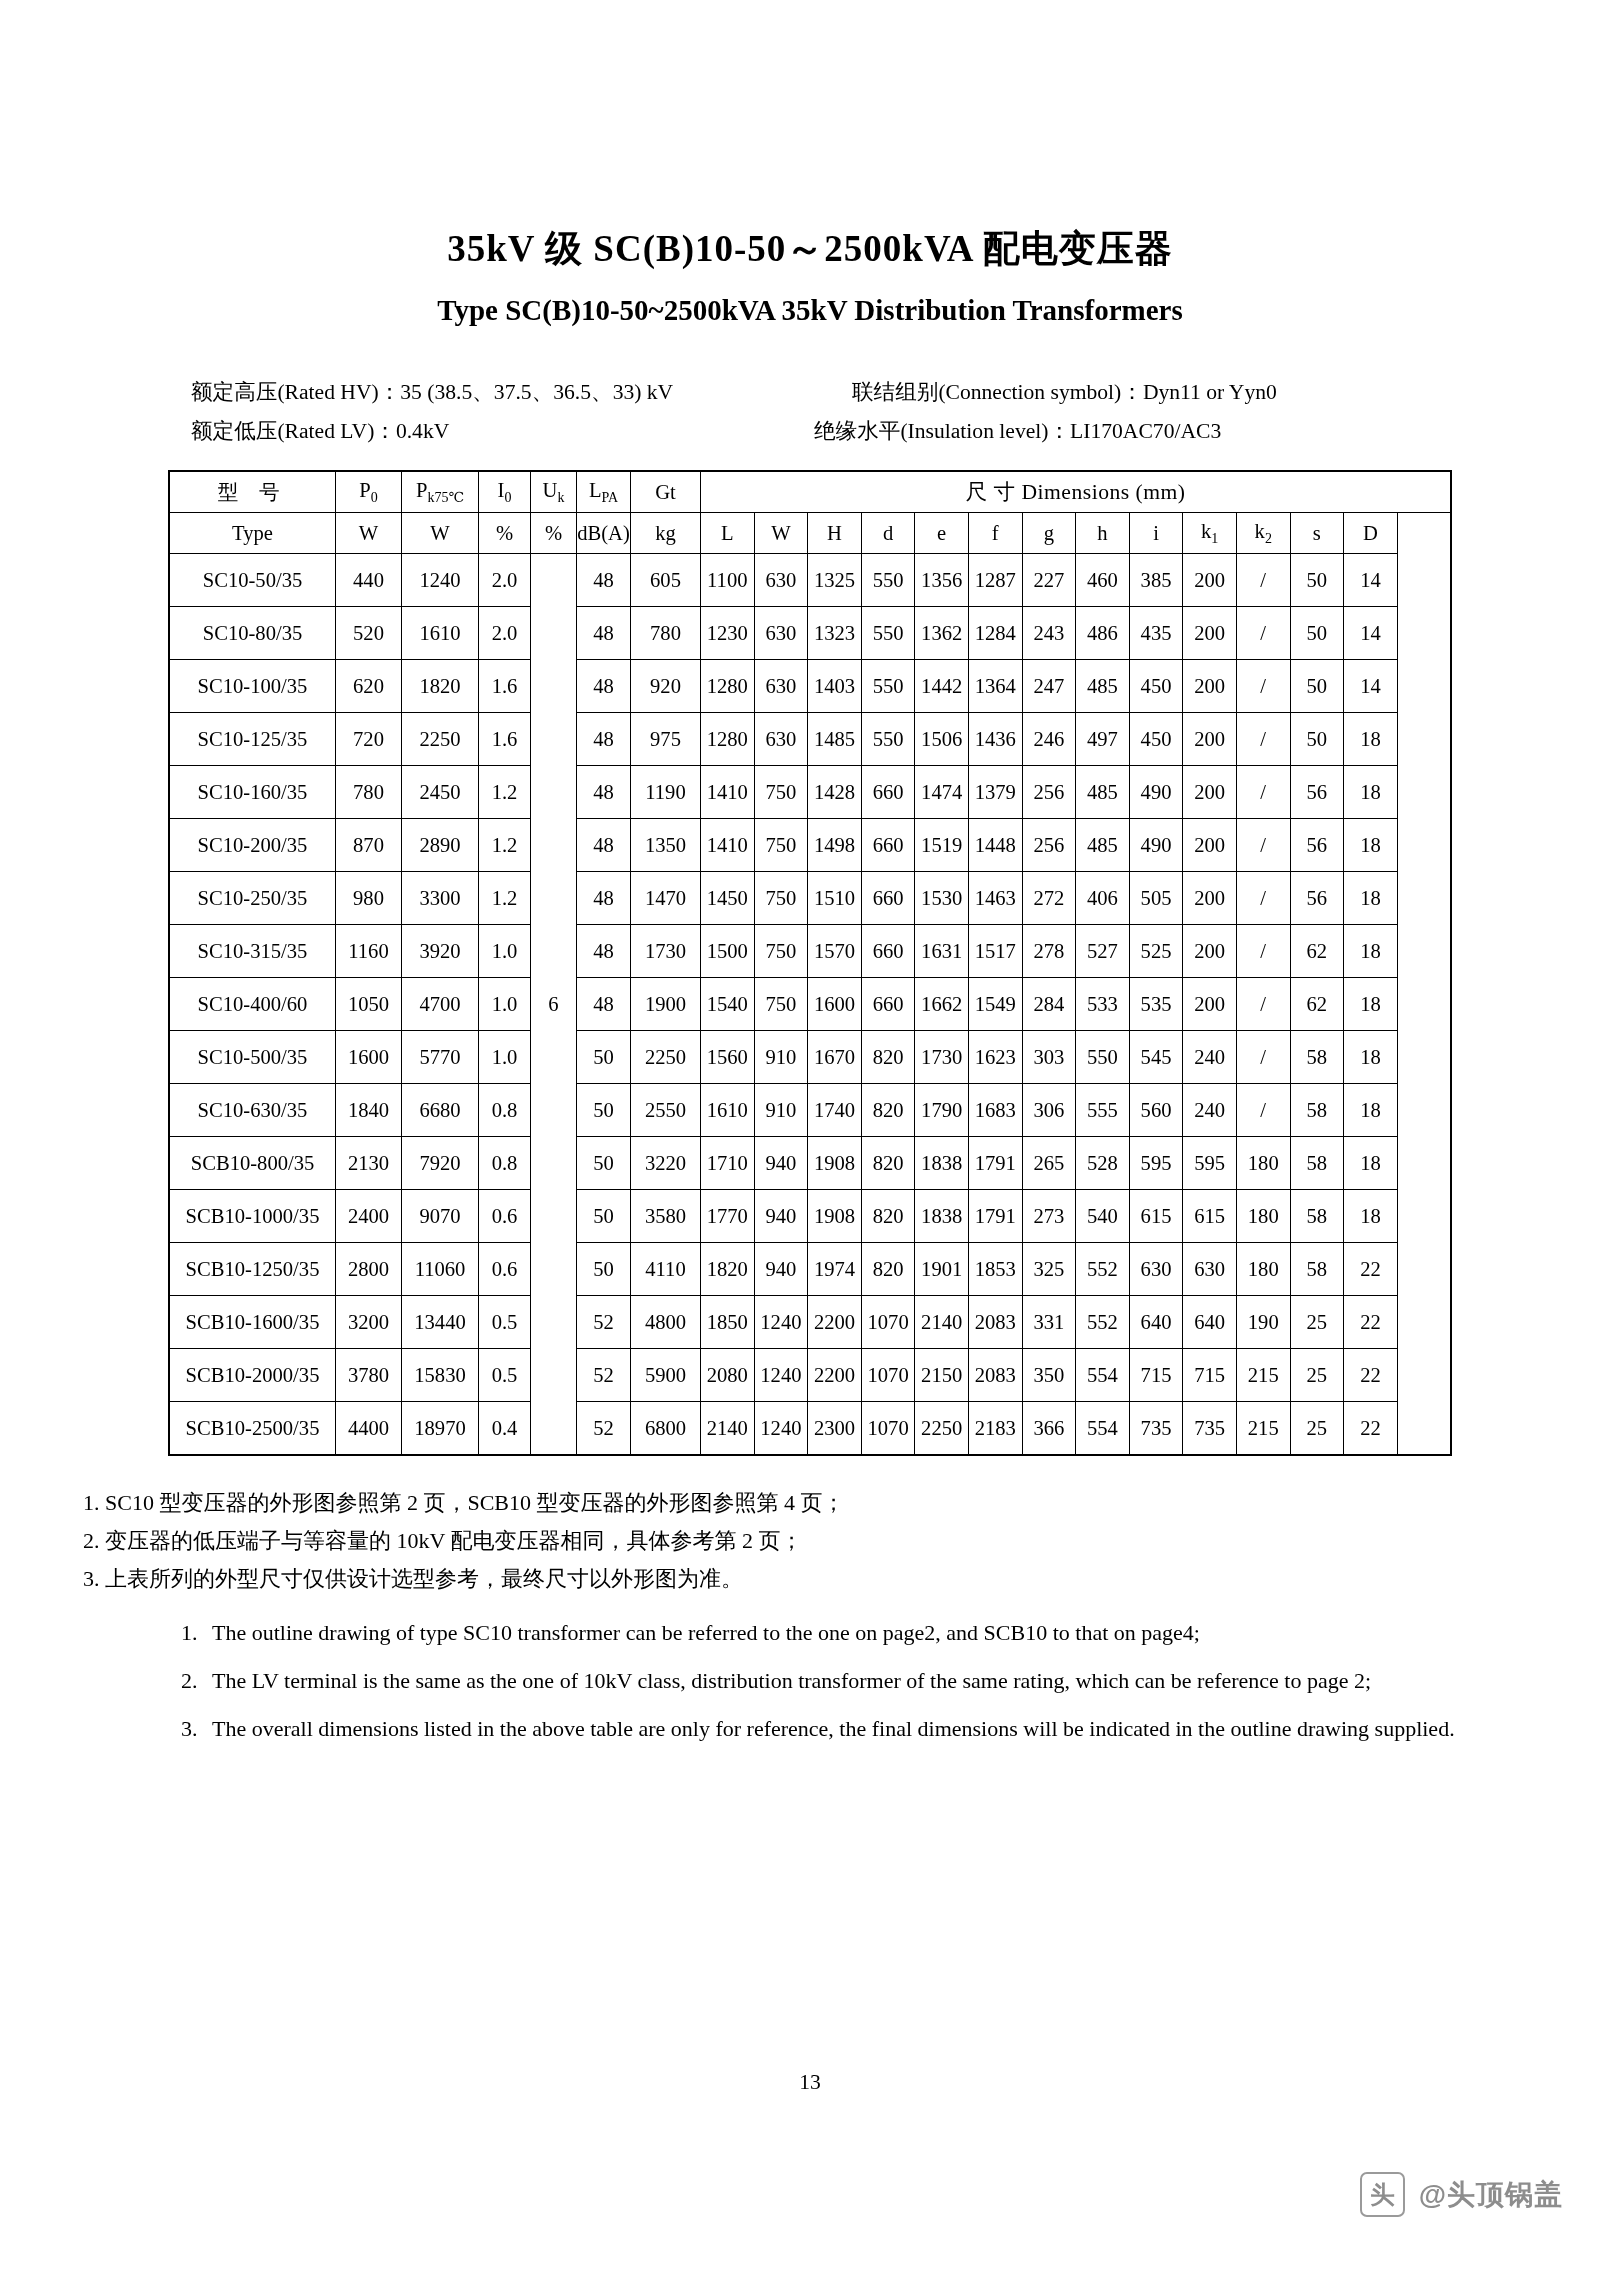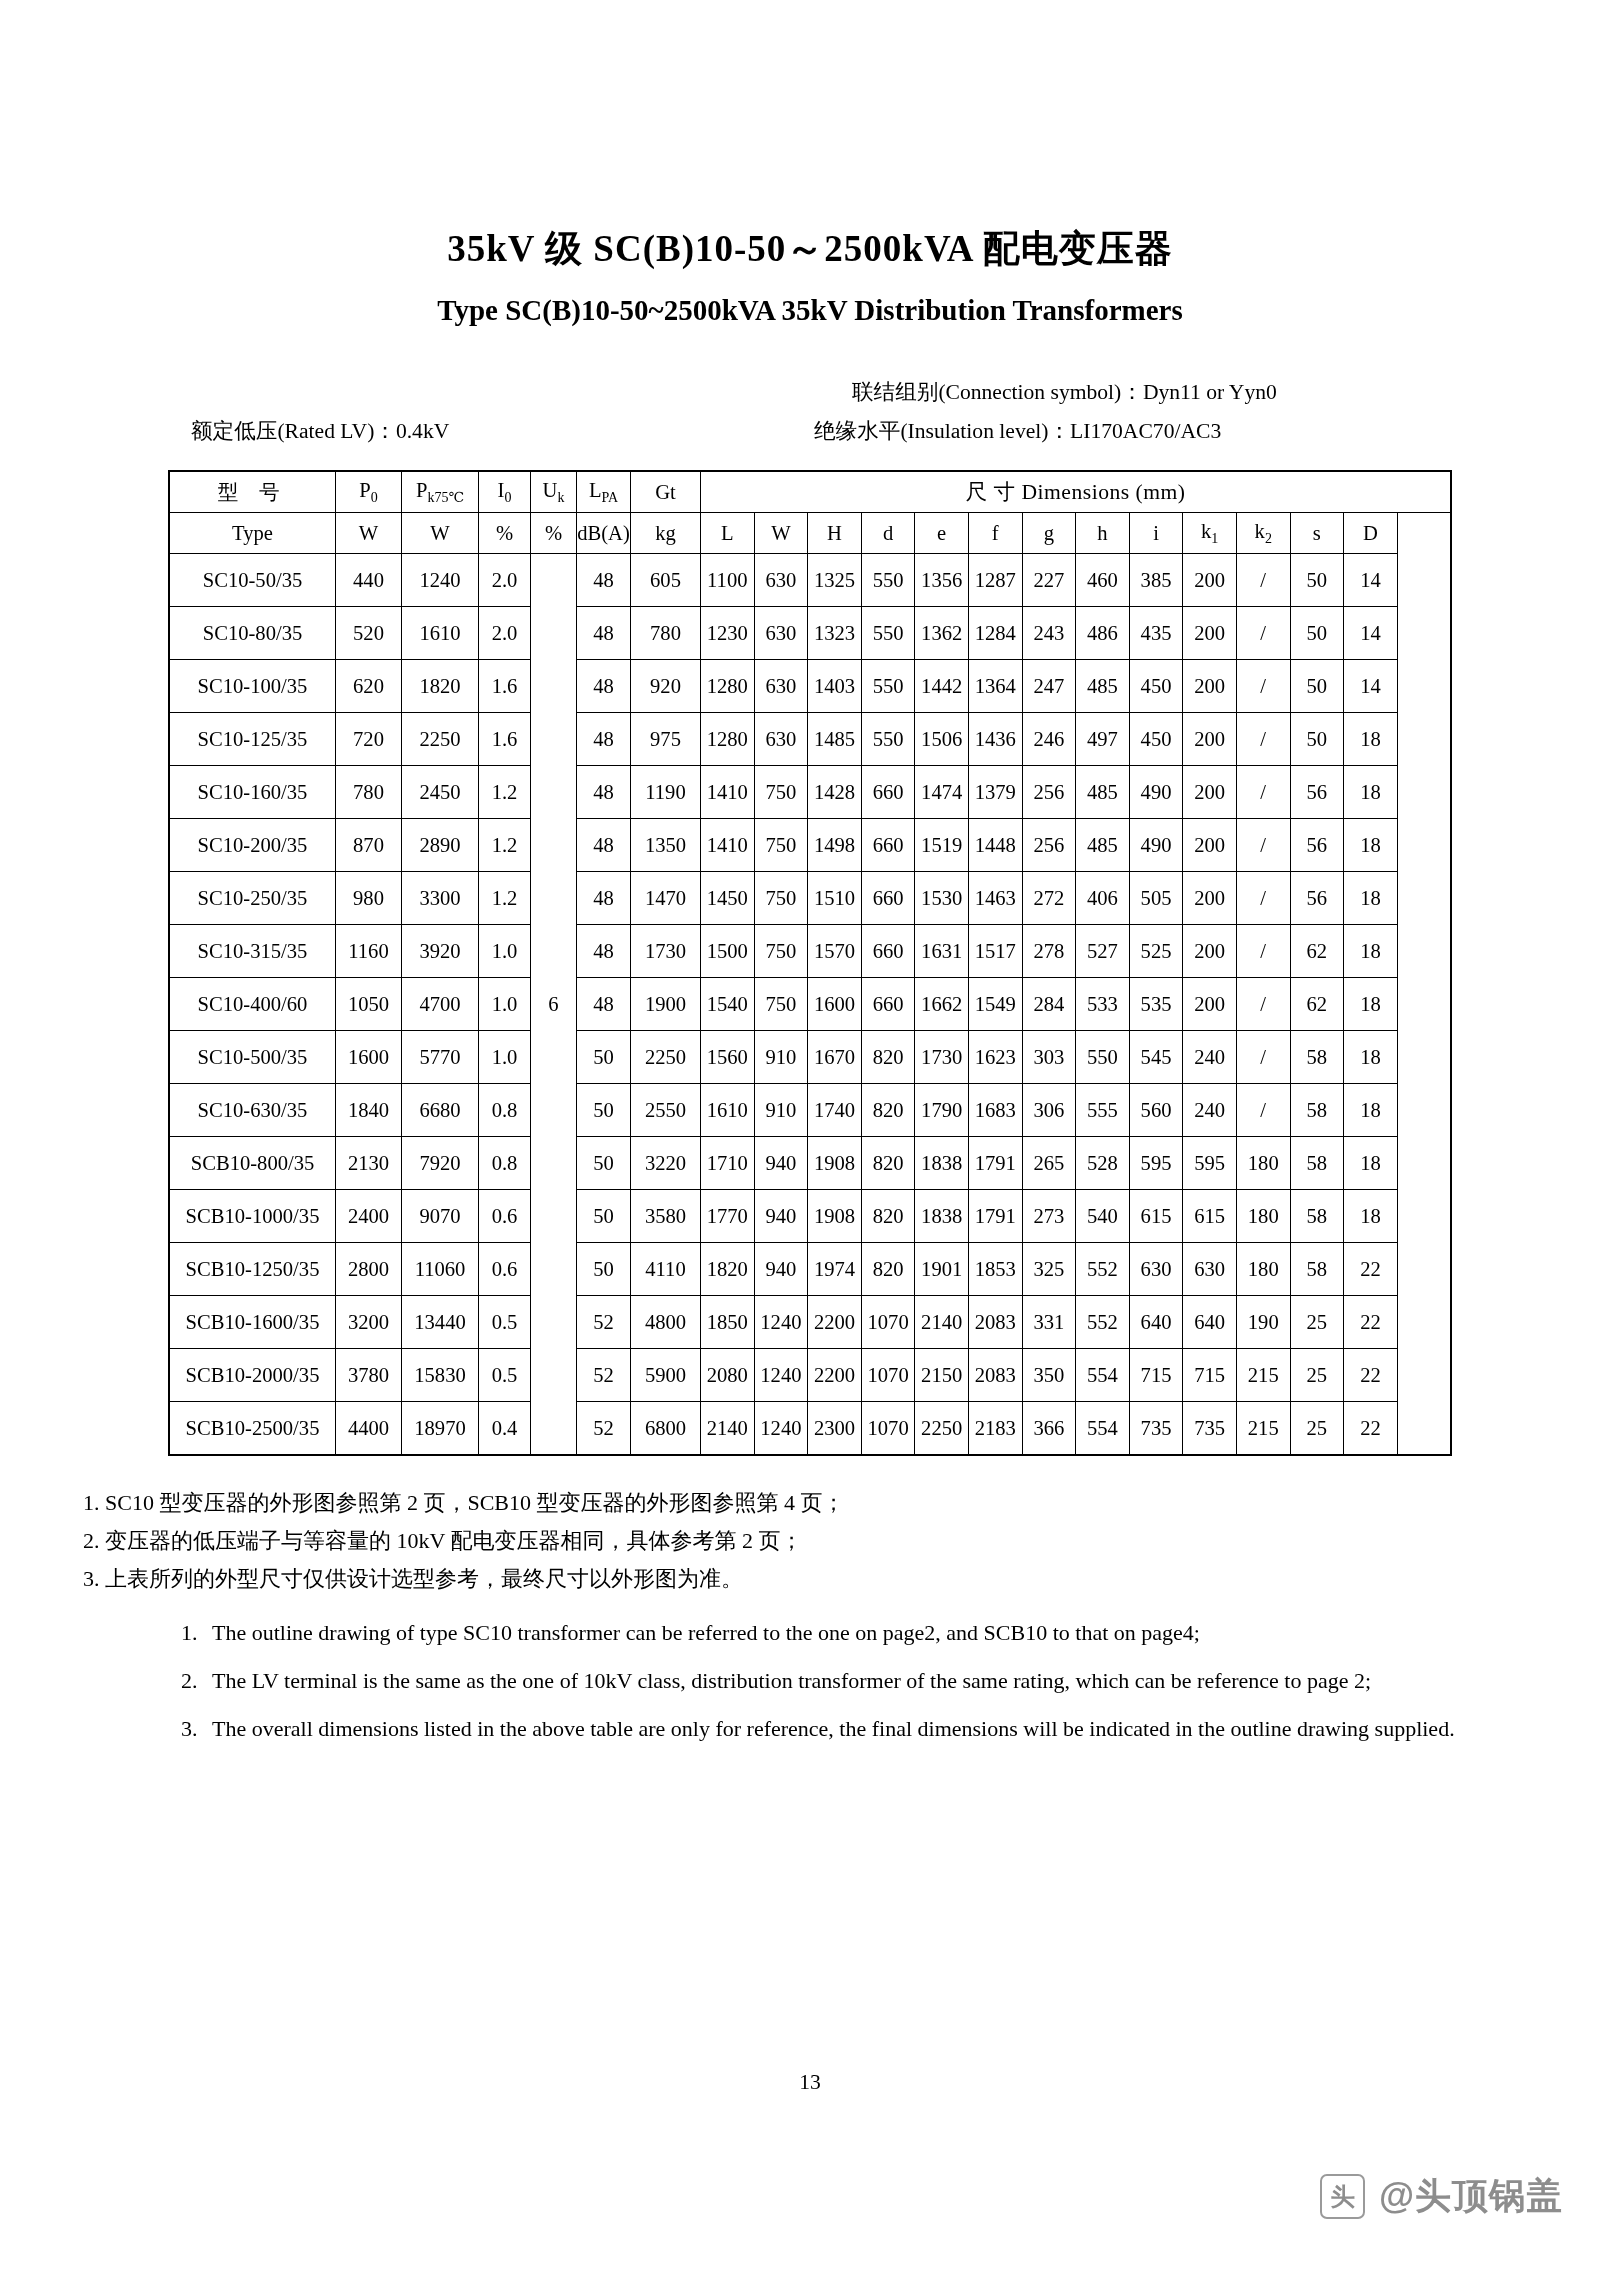--- a/index.html
+++ b/index.html
@@ -177,37 +177,38 @@
     border-radius: 6.9px;
     font-size: 24.5px;
     font-weight: bold;
     display: flex;
     align-items: center;
     justify-content: center;
     color: #8d8d8d;
     font-family: "Liberation Sans", sans-serif;
   }
   .wm-text {
-    font-size: 36px;
+    font-size: 28px;
     font-weight: bold;
     letter-spacing: 1px;
     font-family: "Liberation Sans", sans-serif;
     color: #8d8d8d;
   }
 </style>
 </head>
 <body>
 
 <div class="page">
 
   <h1 class="title-cn">35kV 级 SC(B)10-50～2500kVA 配电变压器</h1>
   <h2 class="title-en">Type SC(B)10-50~2500kVA 35kV Distribution Transformers</h2>
 
   <div class="specs">
     <div class="spec-row r1">
+      <span class="spec-left">额定高压(Rated HV)：35 (38.5、37.5、36.5、33) kV</span>
       <span class="spec-right">联结组别(Connection symbol)：Dyn11 or Yyn0</span>
     </div>
     <div class="spec-row r2">
       <span class="spec-left">额定低压(Rated LV)：0.4kV</span>
       <span class="spec-right">绝缘水平(Insulation level)：LI170AC70/AC3</span>
     </div>
   </div>
 
   <div class="table-wrap">
     <table class="spec-table">

